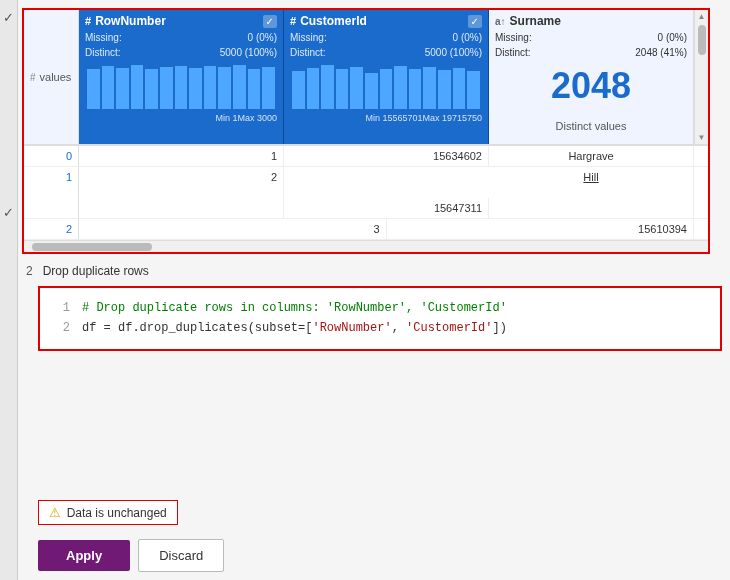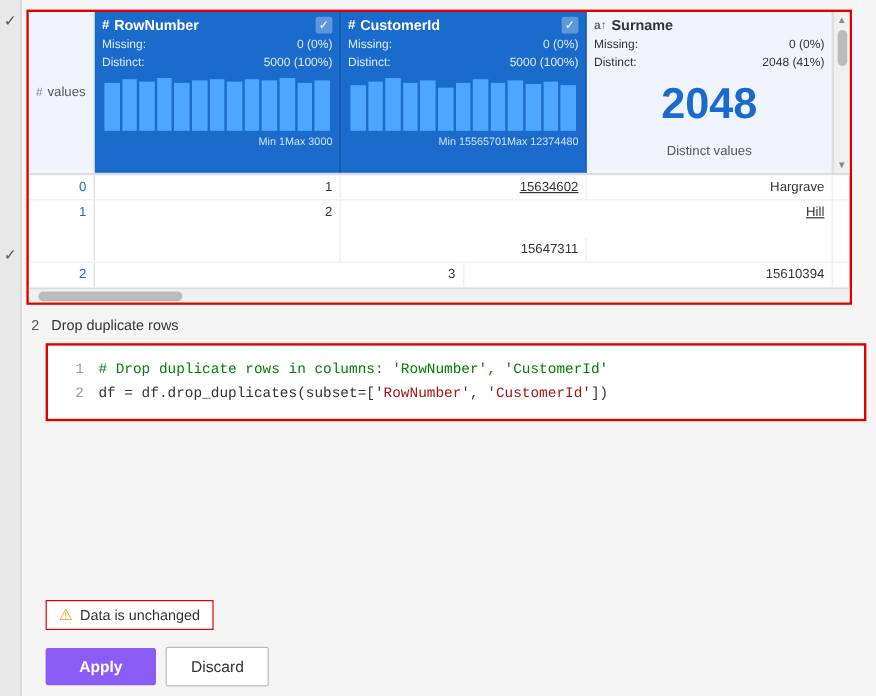--- a/index.html
+++ b/index.html
@@ -166,21 +166,21 @@
       flex: 1;
       padding: 4px 6px;
       border-right: 1px solid #eee;
       text-align: right;
       font-size: 11px;
       color: #333;
       min-width: 160px;
     }
 
     .cell.surname-cell {
-      text-align: right;
+      text-align: center;
     }
 
     
     .h-scrollbar {
       height: 12px;
       background: #f0f0f0;
       display: flex;
       align-items: center;
       padding: 2px 4px;
       border-top: 1px solid #ddd;
@@ -256,21 +256,21 @@
     
     .bottom-bar {
       margin: auto 8px 8px 20px;
       display: flex;
       gap: 8px;
       align-items: center;
       padding-top: 8px;
     }
 
     .btn-apply {
-      background: #8b5cf6;
+      background: #701a75;
       color: #fff;
       border: none;
       padding: 8px 28px;
       font-size: 13px;
       font-weight: 600;
       cursor: pointer;
       border-radius: 2px;
     }
 
     .btn-discard {
@@ -375,21 +375,21 @@
               <div class="bar" style="height:90%;"></div>
               <div class="bar" style="height:95%;"></div>
               <div class="bar" style="height:88%;"></div>
               <div class="bar" style="height:93%;"></div>
               <div class="bar" style="height:86%;"></div>
               <div class="bar" style="height:91%;"></div>
               <div class="bar" style="height:84%;"></div>
             </div>
             <div class="min-max">
               <span>Min 15565701</span>
-              <span>Max 12374480</span>
+              <span>Max 19715750</span>
             </div>
           </div>
 
           <div class="col-header surname" style="min-width:160px; flex:1;">
             <div class="col-header-top">
               <div class="col-header-title" style="color:#333;">
                 <span style="font-size:10px; color:#666;">a↑</span>
                 <span>Surname</span>
               </div>
             </div>
@@ -419,21 +419,21 @@
 
         <div class="data-rows">
 
           <div class="data-row">
             <div class="cell-index">
               <span>0</span>
             </div>
             <div class="cell" style="min-width:185px; flex:1;">
               <span>1</span>
             </div>
-            <div class="cell" style="min-width:185px; flex:1;text-decoration:underline;">
+            <div class="cell" style="min-width:185px; flex:1;">
               <span>15634602</span>
             </div>
             <div class="cell surname-cell" style="min-width:160px; flex:1;">
               <span>Hargrave</span>
             </div>
             <div style="width:14px;"></div>
           </div>
 
           <div class="data-row">
             <div class="cell-index">

